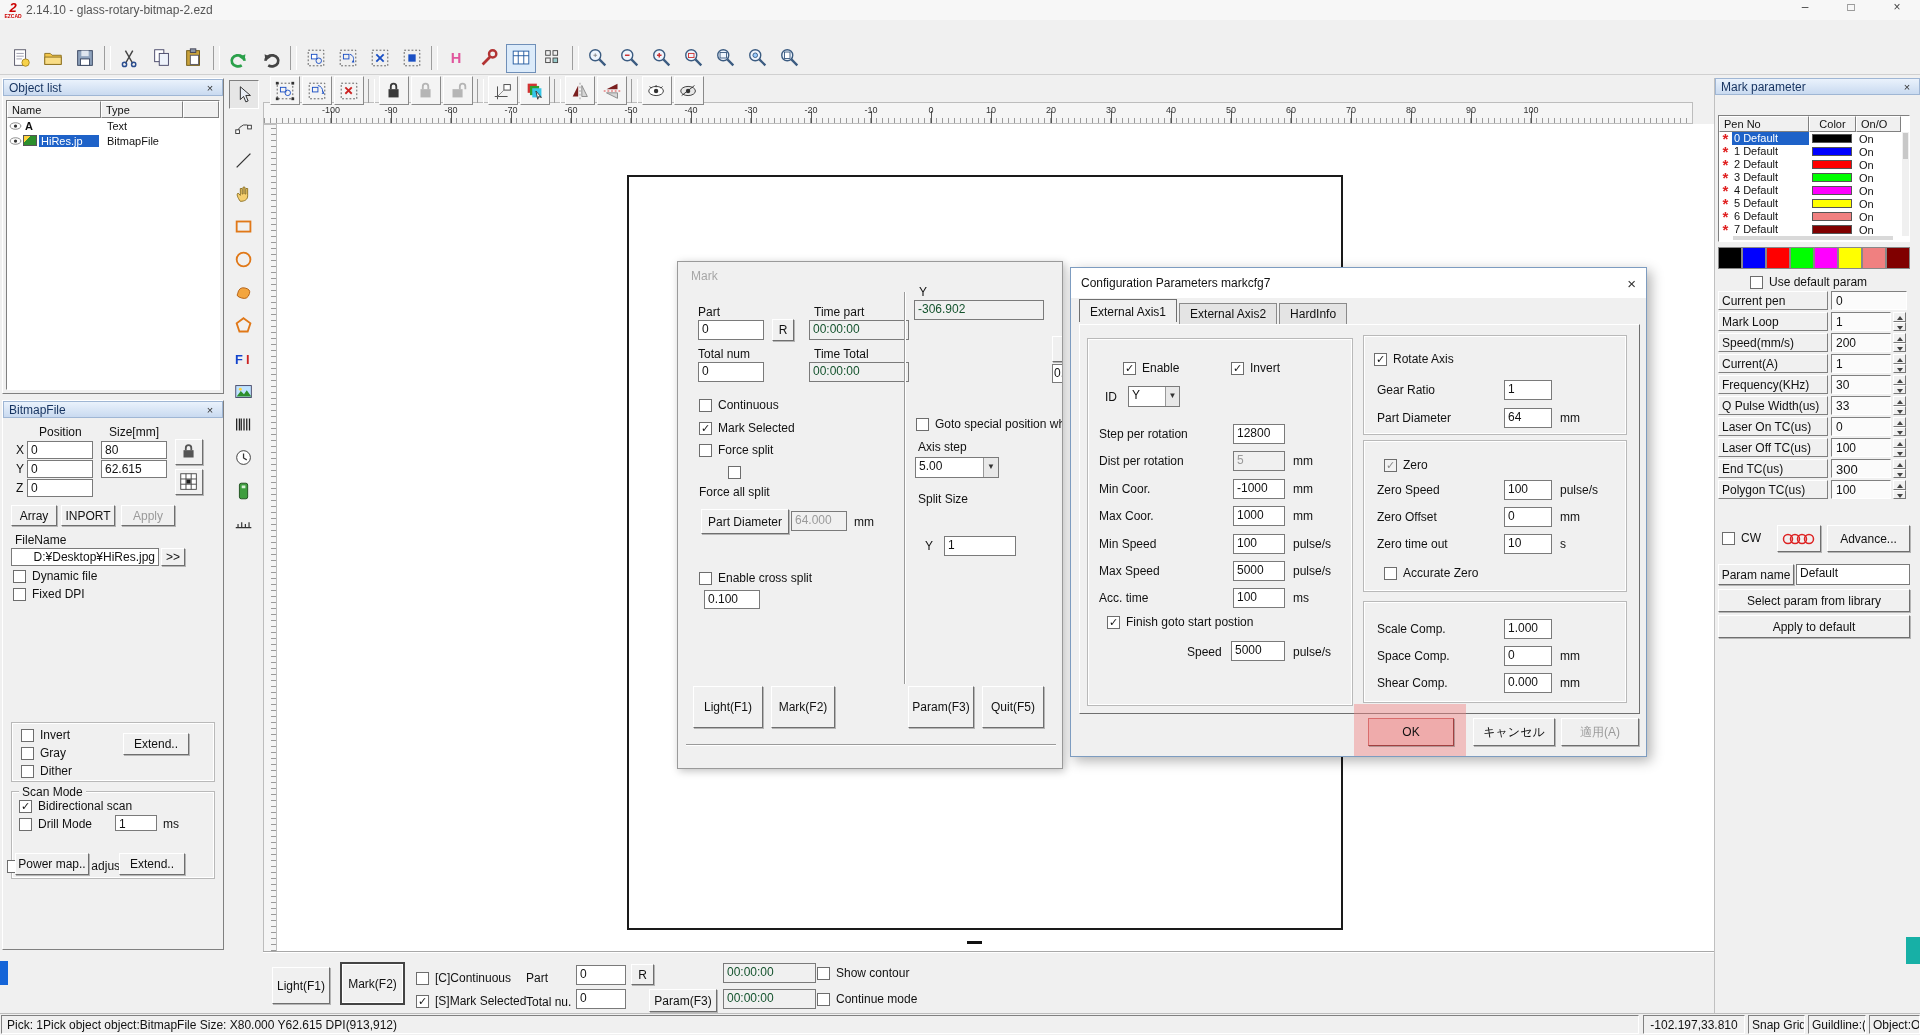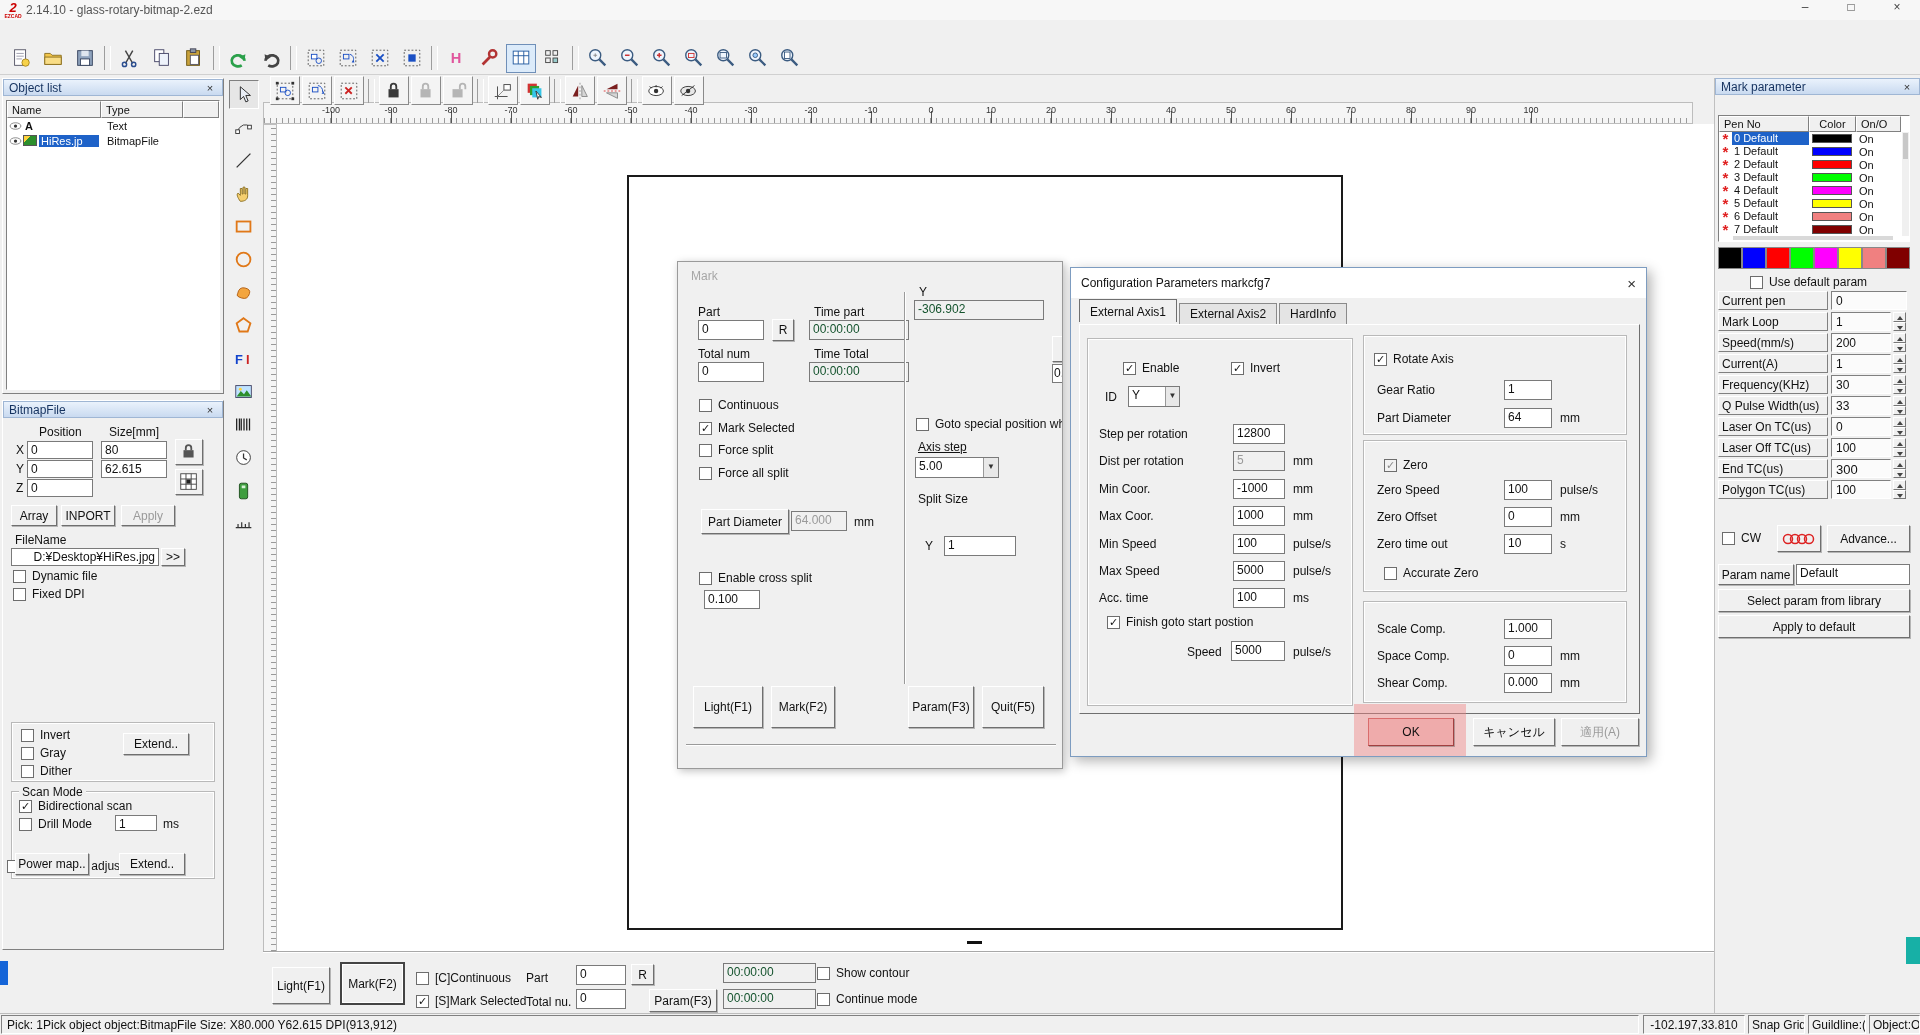--- a/index.html
+++ b/index.html
@@ -678,21 +678,21 @@
         <span>Continuous</span>
       </div>
     <div class="cbrow" style="left:21px;top:159px;">
         <span class="cb">✓</span>
         <span>Mark Selected</span>
       </div>
     <div class="cbrow" style="left:21px;top:181px;">
         <span class="cb"></span>
         <span>Force split</span>
       </div>
-    <div class="cbrow" style="left:21px;top:204px;">
+    <div class="cbrow" style="left:21px;top:204px;flex-direction:column;">
         <span class="cb"></span>
         <span>Force all split</span>
       </div>
     <div class="btn abs" style="left:23px;top:247px;width:88px;height:25px;">Part Diameter</div>
     <div class="field dis abs" style="left:113px;top:249px;width:56px;height:20px;">64.000</div>
     <div class="lbl" style="left:176px;top:253px;">mm</div>
     <div class="cbrow" style="left:21px;top:309px;">
         <span class="cb"></span>
         <span>Enable cross split</span>
       </div>
@@ -700,21 +700,21 @@
     <div class="abs" style="left:226px;top:30px;width:2px;height:392px;border-left:1px solid #9a9a9a;border-right:1px solid #fff;"></div>
 
     <div class="lbl" style="left:241px;top:23px;">Y</div>
     <div class="field ro abs" style="left:236px;top:38px;width:130px;height:20px;">-306.902</div>
     <div class="btn abs" style="left:374px;top:74px;width:12px;height:26px;"></div>
     <div class="field abs" style="left:374px;top:102px;width:12px;height:19px;padding:1px 1px;">0.</div>
     <div class="cbrow" style="left:238px;top:155px;">
         <span class="cb"></span>
         <span>Goto special position wh</span>
       </div>
-    <div class="lbl" style="left:240px;top:178px;text-decoration:underline;">Axis step</div>
+    <div class="lbl" style="left:240px;top:178px;">Axis step</div>
     <div class="field abs" style="left:237px;top:195px;width:84px;height:21px;padding-right:16px;"><span>5.00</span>
       <span style="position:absolute;right:0;top:0;width:15px;height:100%;background:#e8e8e8;border-left:1px solid #999;font-size:8px;display:flex;align-items:center;justify-content:center;color:#333;">▼</span>
     </div>
     <div class="lbl" style="left:240px;top:230px;">Split Size</div>
     <div class="lbl" style="left:247px;top:277px;">Y</div>
     <div class="field abs" style="left:266px;top:274px;width:72px;height:20px;">1</div>
 
     <div class="btn abs" style="left:15px;top:424px;width:70px;height:42px;">Light(F1)</div>
     <div class="btn abs" style="left:93px;top:424px;width:64px;height:42px;">Mark(F2)</div>
     <div class="btn abs" style="left:230px;top:424px;width:66px;height:42px;">Param(F3)</div>

